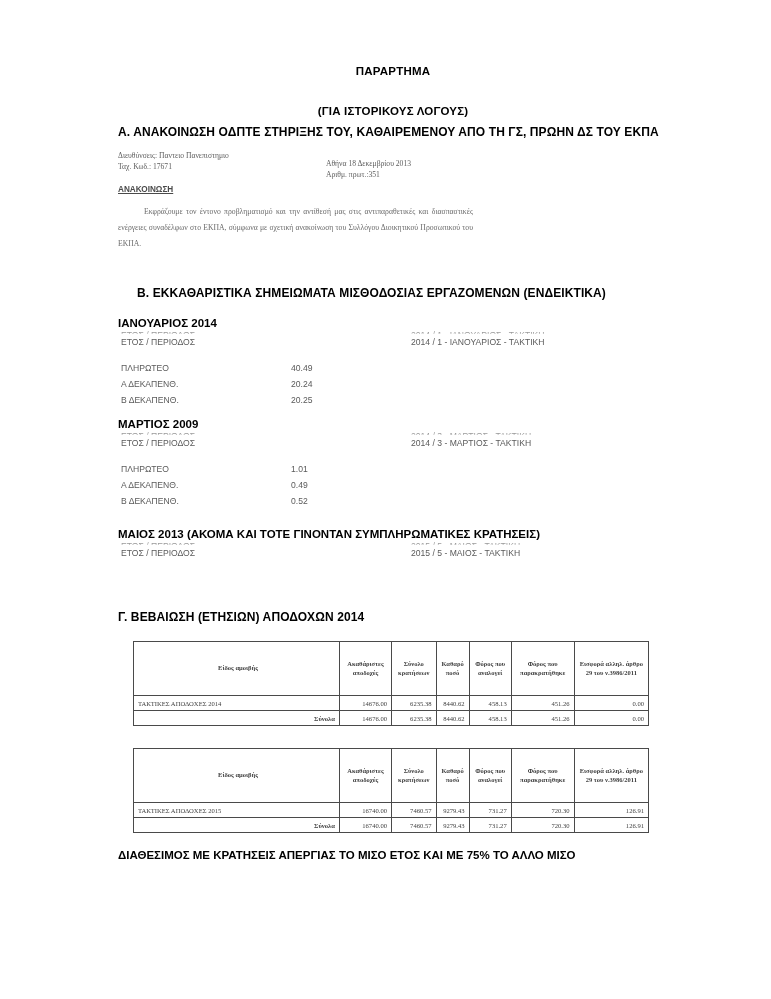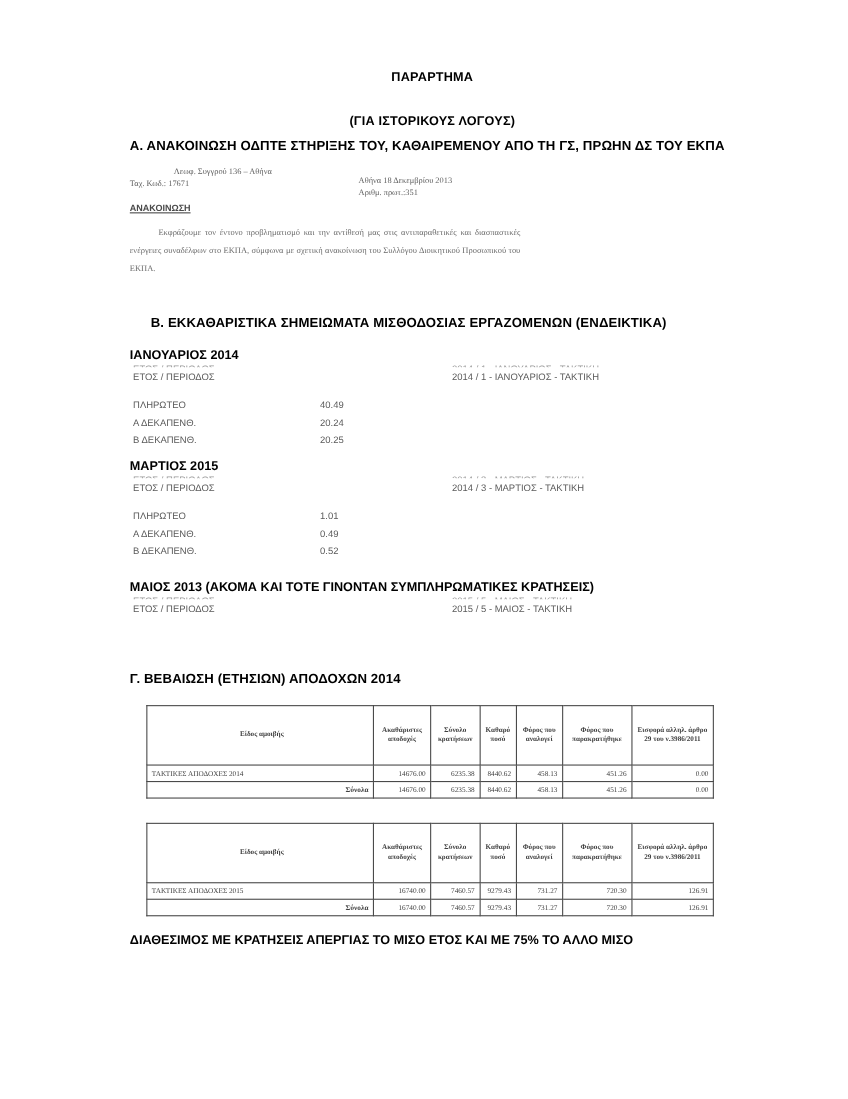--- a/index.html
+++ b/index.html
@@ -169,21 +169,21 @@
 <body>
 
 <div class="page">
   <div class="content">
 
     <div class="title-center t1">ΠΑΡΑΡΤΗΜΑ</div>
     <div class="title-center t2">(ΓΙΑ ΙΣΤΟΡΙΚΟΥΣ ΛΟΓΟΥΣ)</div>
     <div class="section-head h-a">Α. ΑΝΑΚΟΙΝΩΣΗ ΟΔΠΤΕ ΣΤΗΡΙΞΗΣ ΤΟΥ, ΚΑΘΑΙΡΕΜΕΝΟΥ ΑΠΟ ΤΗ ΓΣ, ΠΡΩΗΝ ΔΣ ΤΟΥ ΕΚΠΑ</div>
 
     <div class="scan">
-      <div class="ln indent1">Λεωφ. Συγγρού 136 – Αθήνα</div>
+      <div class="ln">Διευθύνσεις: Παντειο Πανεπιστημιο</div>
       <div class="ln">Ταχ. Κωδ.:  17671</div>
       <div class="scan-head">ΑΝΑΚΟΙΝΩΣΗ</div>
       <div class="scan-body">
         <div class="p1">Εκφράζουμε τον έντονο προβληματισμό και την αντίθεσή μας στις αντιπαραθετικές και διασπαστικές ενέργειες συναδέλφων στο ΕΚΠΑ, σύμφωνα με σχετική ανακοίνωση του Συλλόγου Διοικητικού Προσωπικού του ΕΚΠΑ.</div>
       </div>
     </div>
     <div class="scan" style="left:213px; top:158px; width:210px;">
       <div class="ln">Αθήνα 18 Δεκεμβρίου 2013</div>
       <div class="ln">Αριθμ. πρωτ.:351</div>
     </div>
@@ -206,21 +206,21 @@
       <div class="slip-row">
         <span class="slip-label">Α ΔΕΚΑΠΕΝΘ.</span>
         <span class="slip-amt">20.24</span>
       </div>
       <div class="slip-row">
         <span class="slip-label">Β ΔΕΚΑΠΕΝΘ.</span>
         <span class="slip-amt">20.25</span>
       </div>
     </div>
 
-    <div class="sub-head sh-mar">ΜΑΡΤΙΟΣ 2015</div>
+    <div class="sub-head sh-mar">ΜΑΡΤΙΟΣ 2009</div>
     <div class="slip slip-mar">
       <div class="slip-row">
         <span class="slip-ghost">ΕΤΟΣ / ΠΕΡΙΟΔΟΣ</span>
         <span class="slip-label">ΕΤΟΣ / ΠΕΡΙΟΔΟΣ</span>
         <span class="slip-right-ghost">2014 / 3 - ΜΑΡΤΙΟΣ - ΤΑΚΤΙΚΗ</span>
         <span class="slip-right">2014 / 3 - ΜΑΡΤΙΟΣ - ΤΑΚΤΙΚΗ</span>
       </div>
       <div class="slip-gap"></div>
       <div class="slip-row">
         <span class="slip-label">ΠΛΗΡΩΤΕΟ</span>

